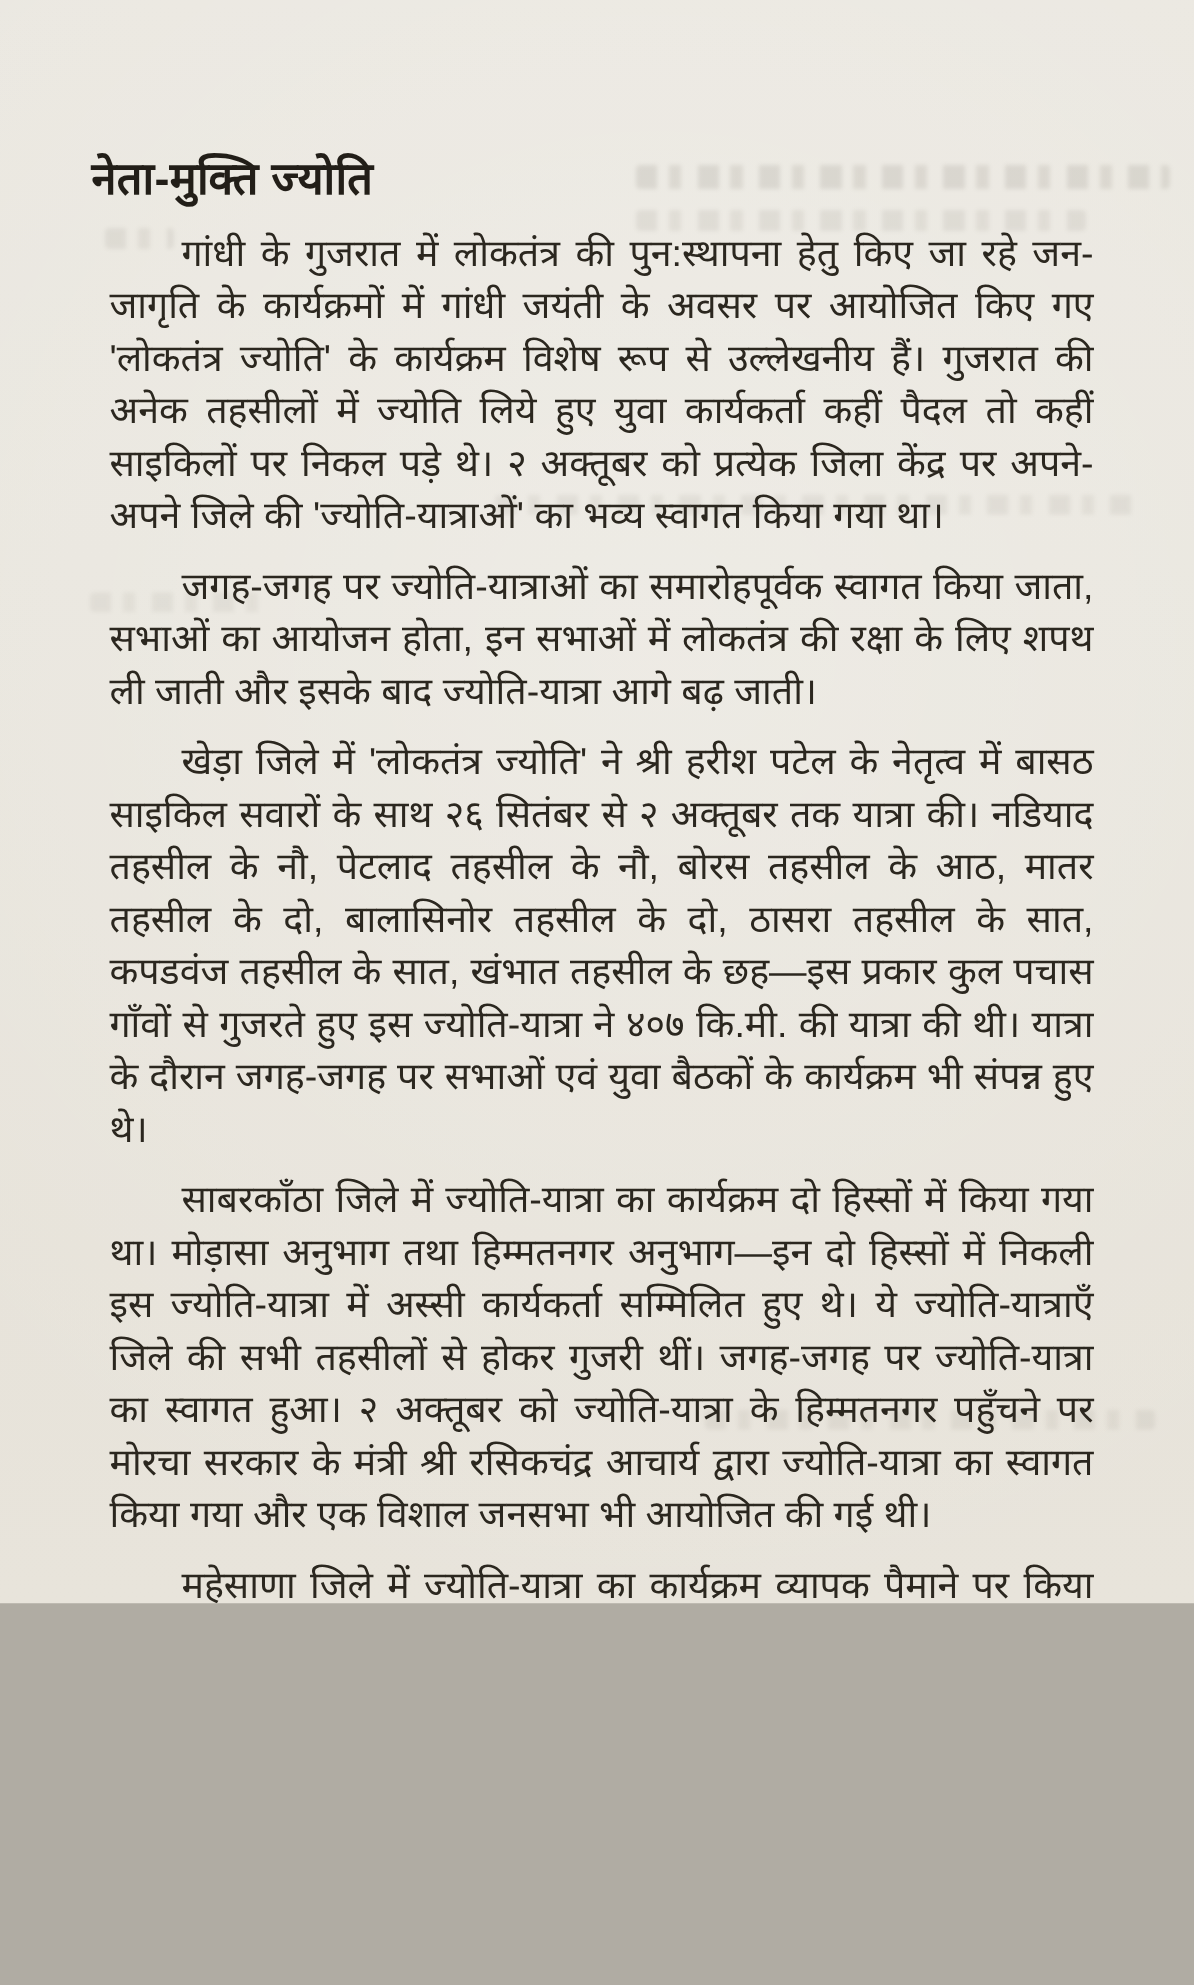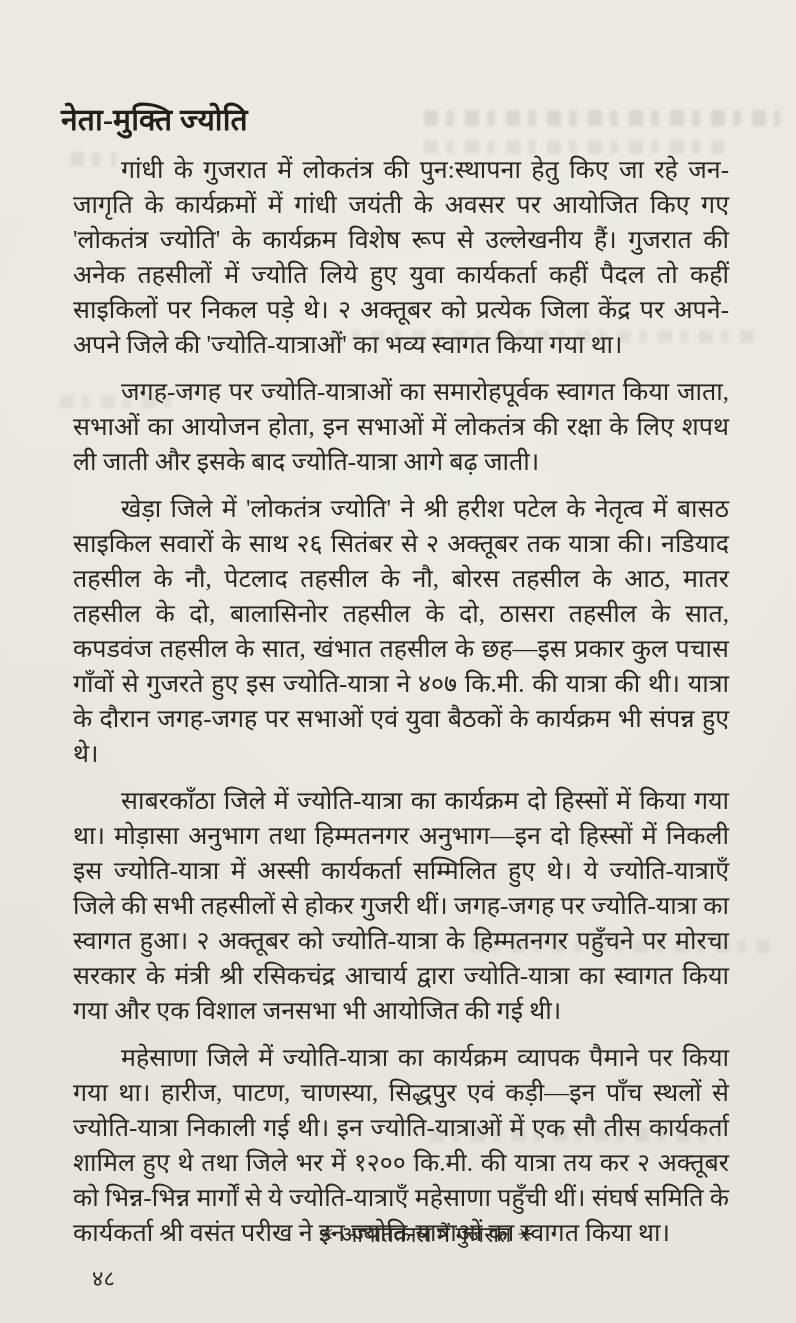--- a/index.html
+++ b/index.html
@@ -3,27 +3,27 @@
 <meta charset="utf-8">
 <style>
   html, body {
     margin: 0;
     padding: 0;
     background: #b0aca3;
   }
   .page {
     position: relative;
     width: 796px;
-    height: 1323px;
+    height: 1069px;
     margin: 0 auto;
     background:
       radial-gradient(ellipse 120% 90% at 55% 40%, rgba(255,255,255,0.22), rgba(0,0,0,0) 70%),
       linear-gradient(180deg, #ebe8e1 0%, #e9e6de 35%, #e7e3da 78%, #e8e4db 100%);
     overflow: hidden;
-    font-family: Liberation Serif, serif;
+    font-family: Liberation Sans, sans-serif;
     color: #2a261e;
   }
   
   .bleed {
     position: absolute;
     opacity: 0.14;
     filter: blur(1.5px);
     background: repeating-linear-gradient(
       90deg,
       #6d675c 0px, #6d675c 14px,

